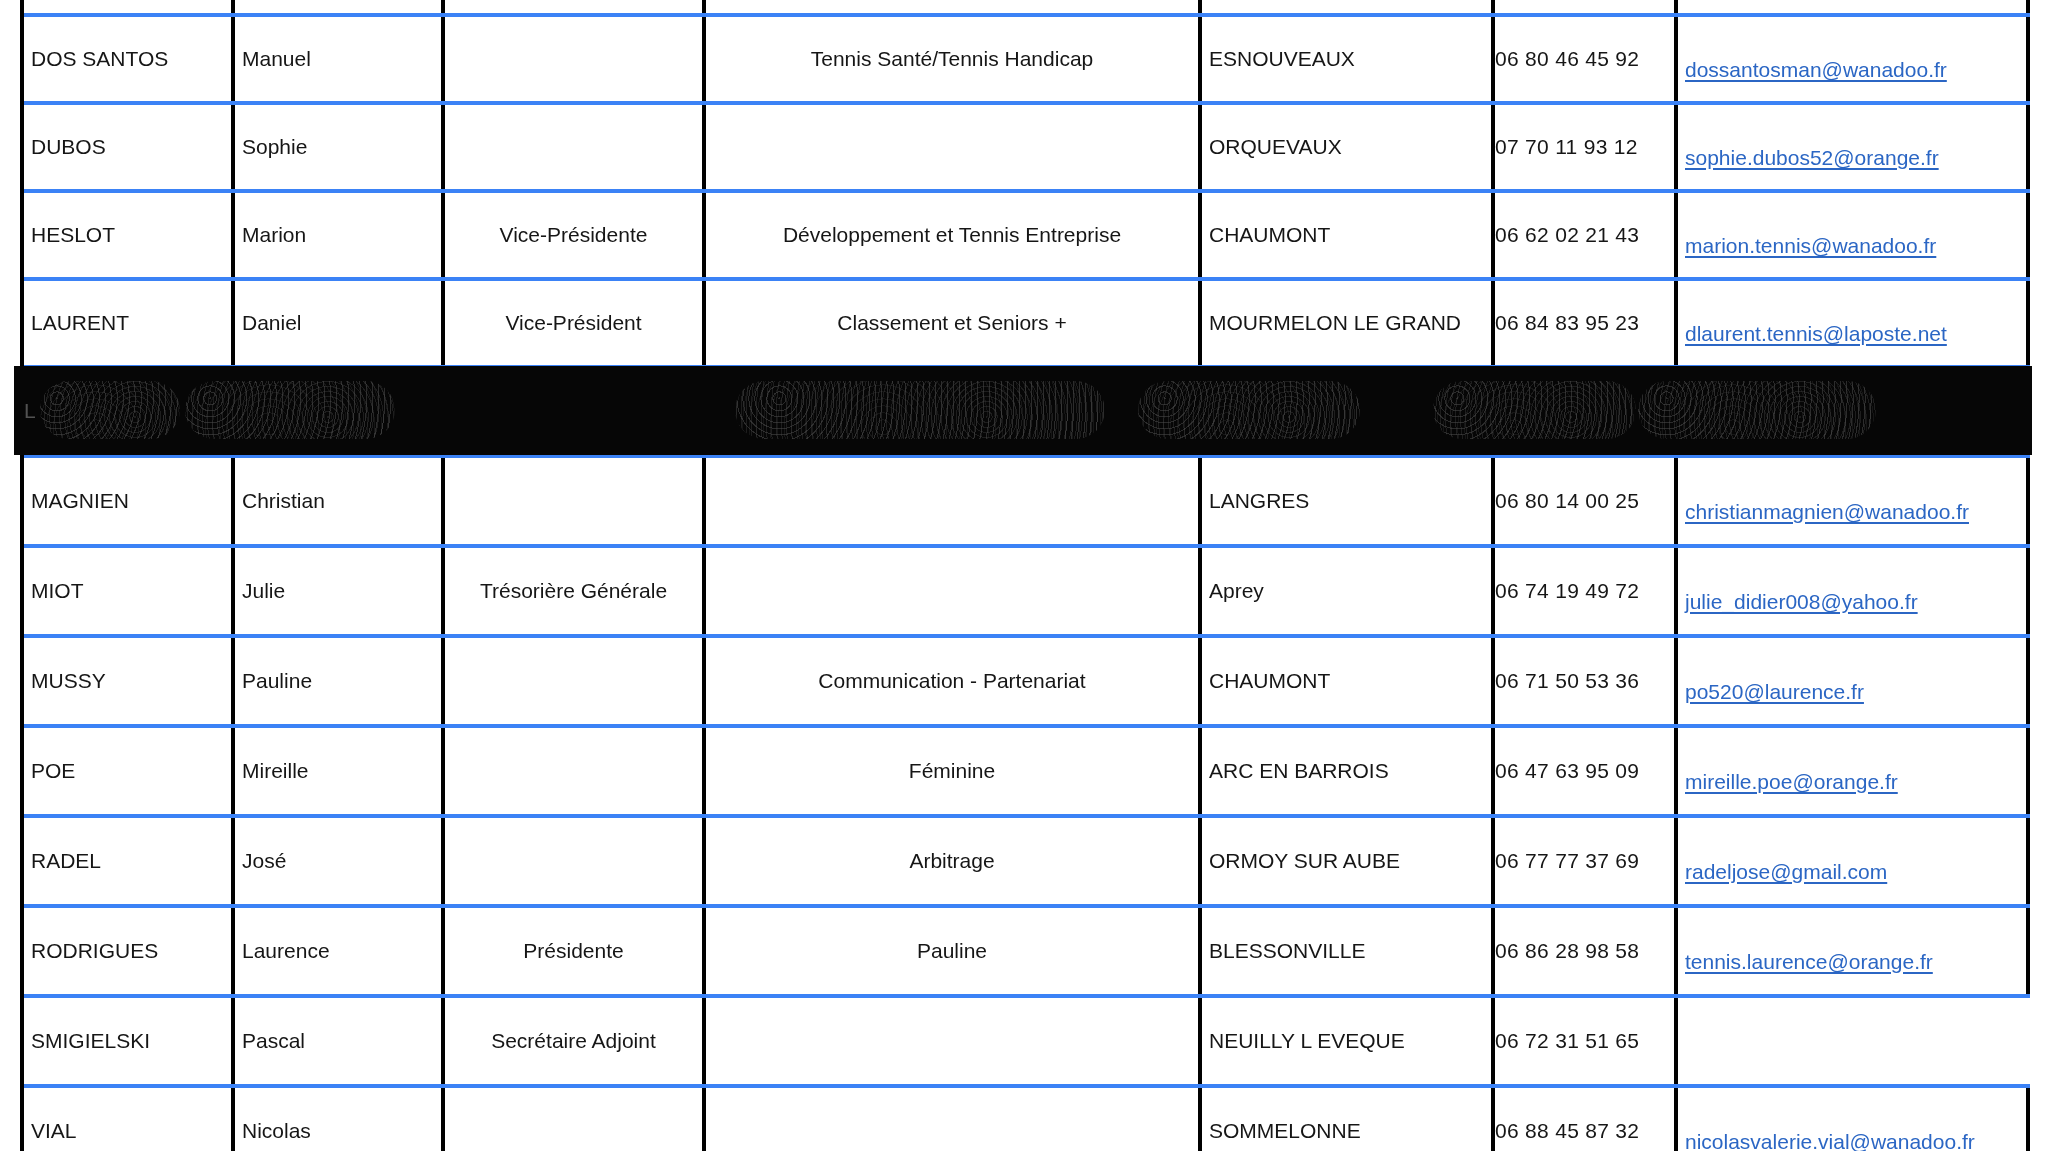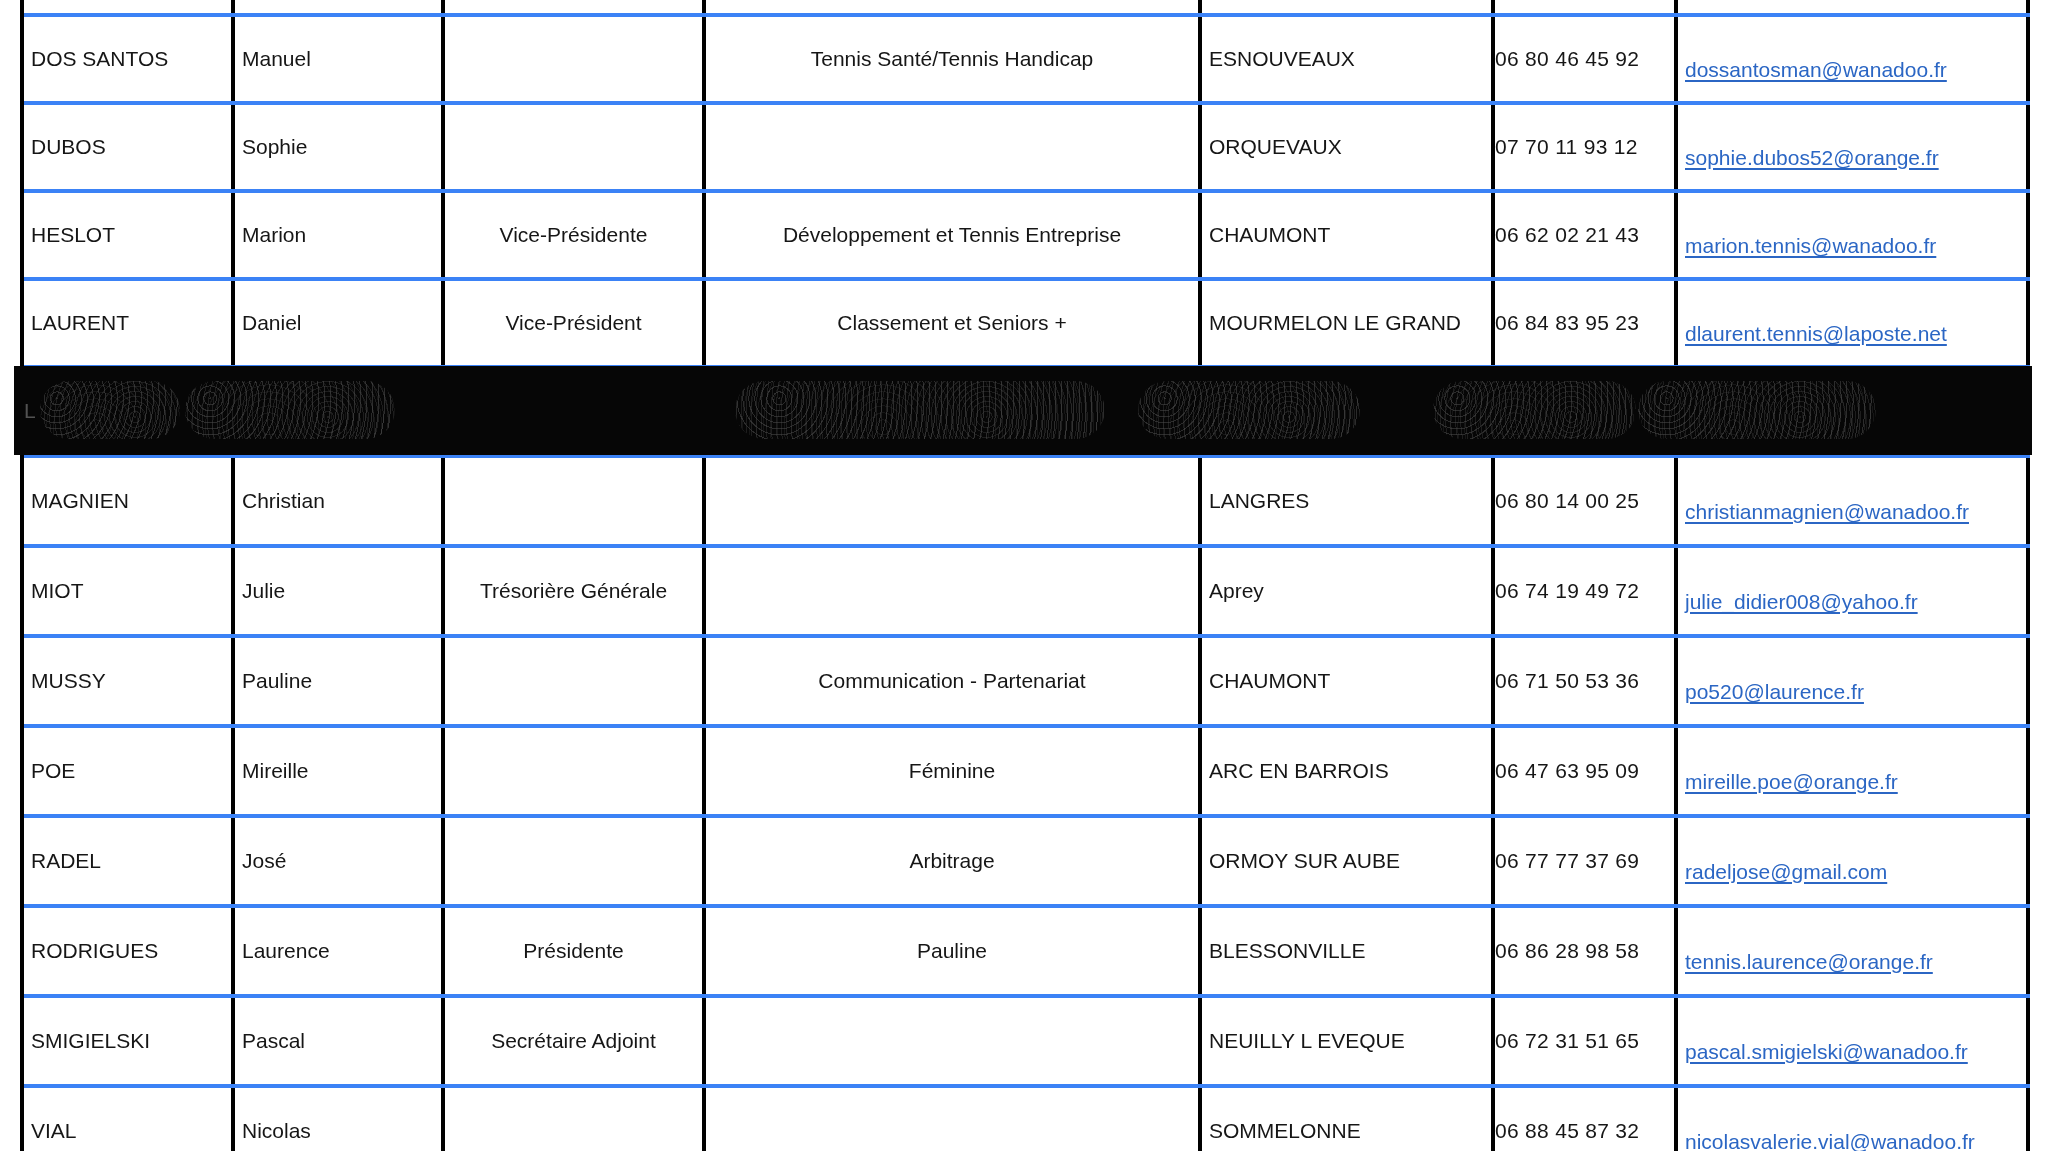--- a/index.html
+++ b/index.html
@@ -180,23 +180,20 @@
             <a class="email" href="mailto:tennis.laurence@orange.fr">tennis.laurence@orange.fr</a>
           </div>
         </div>
         <div class="row">
           <div class="cell left">SMIGIELSKI</div>
           <div class="cell left">Pascal</div>
           <div class="cell center">Secrétaire Adjoint</div>
           <div class="cell center"></div>
           <div class="cell left">NEUILLY L EVEQUE</div>
           <div class="cell phone">06 72 31 51 65</div>
-          <div class="cell left">
-            <a class="email" href="mailto:pascal.smigielski@wanadoo.fr">pascal.smigielski@wanadoo.fr</a>
-          </div>
         </div>
         <div class="row">
           <div class="cell left">VIAL</div>
           <div class="cell left">Nicolas</div>
           <div class="cell center"></div>
           <div class="cell center"></div>
           <div class="cell left">SOMMELONNE</div>
           <div class="cell phone">06 88 45 87 32</div>
           <div class="cell left">
             <a class="email" href="mailto:nicolasvalerie.vial@wanadoo.fr">nicolasvalerie.vial@wanadoo.fr</a>

